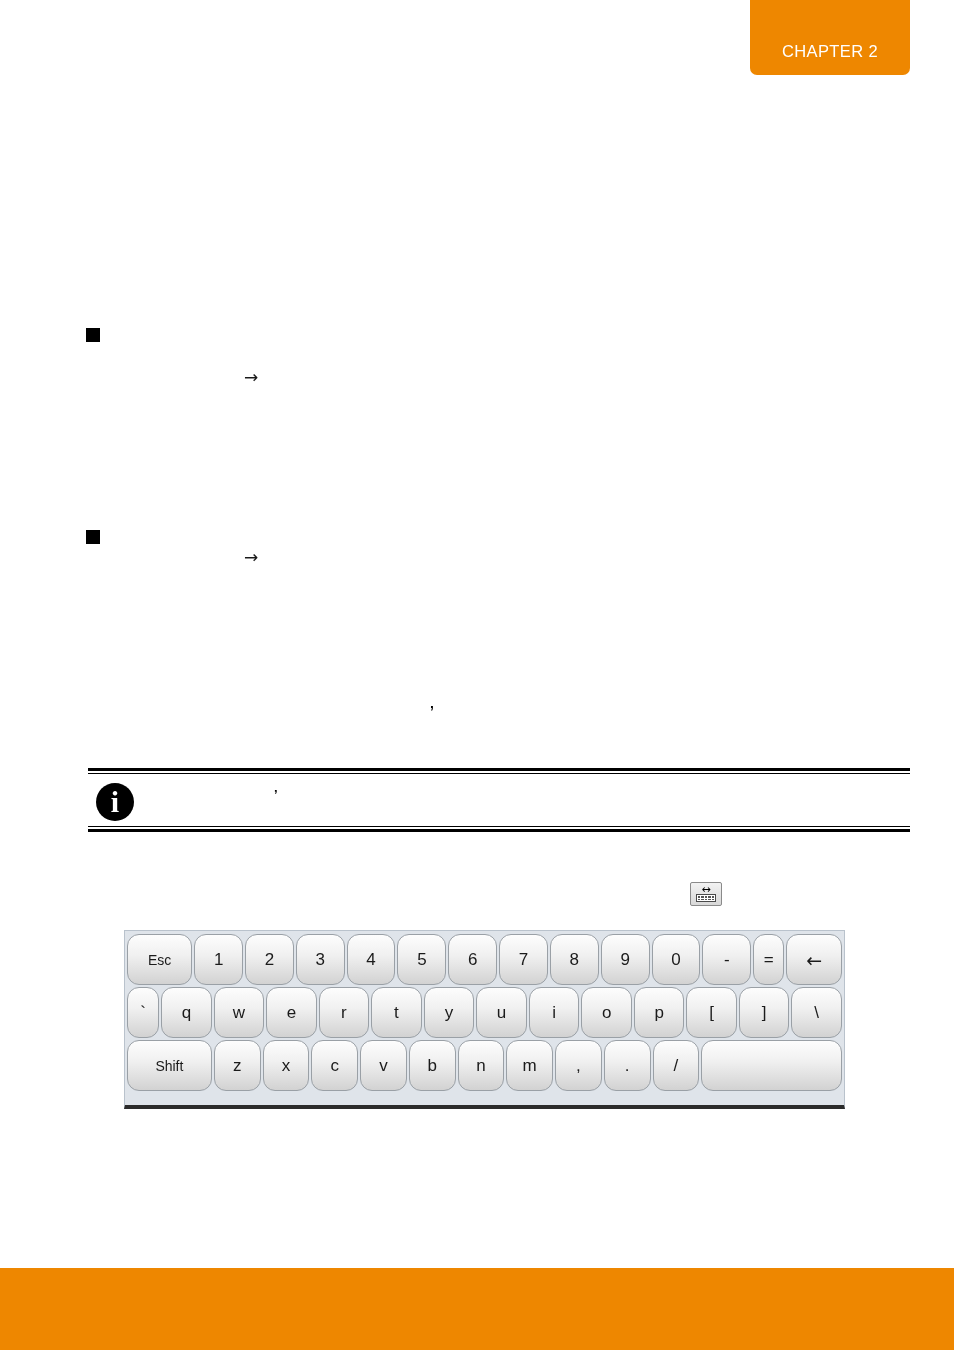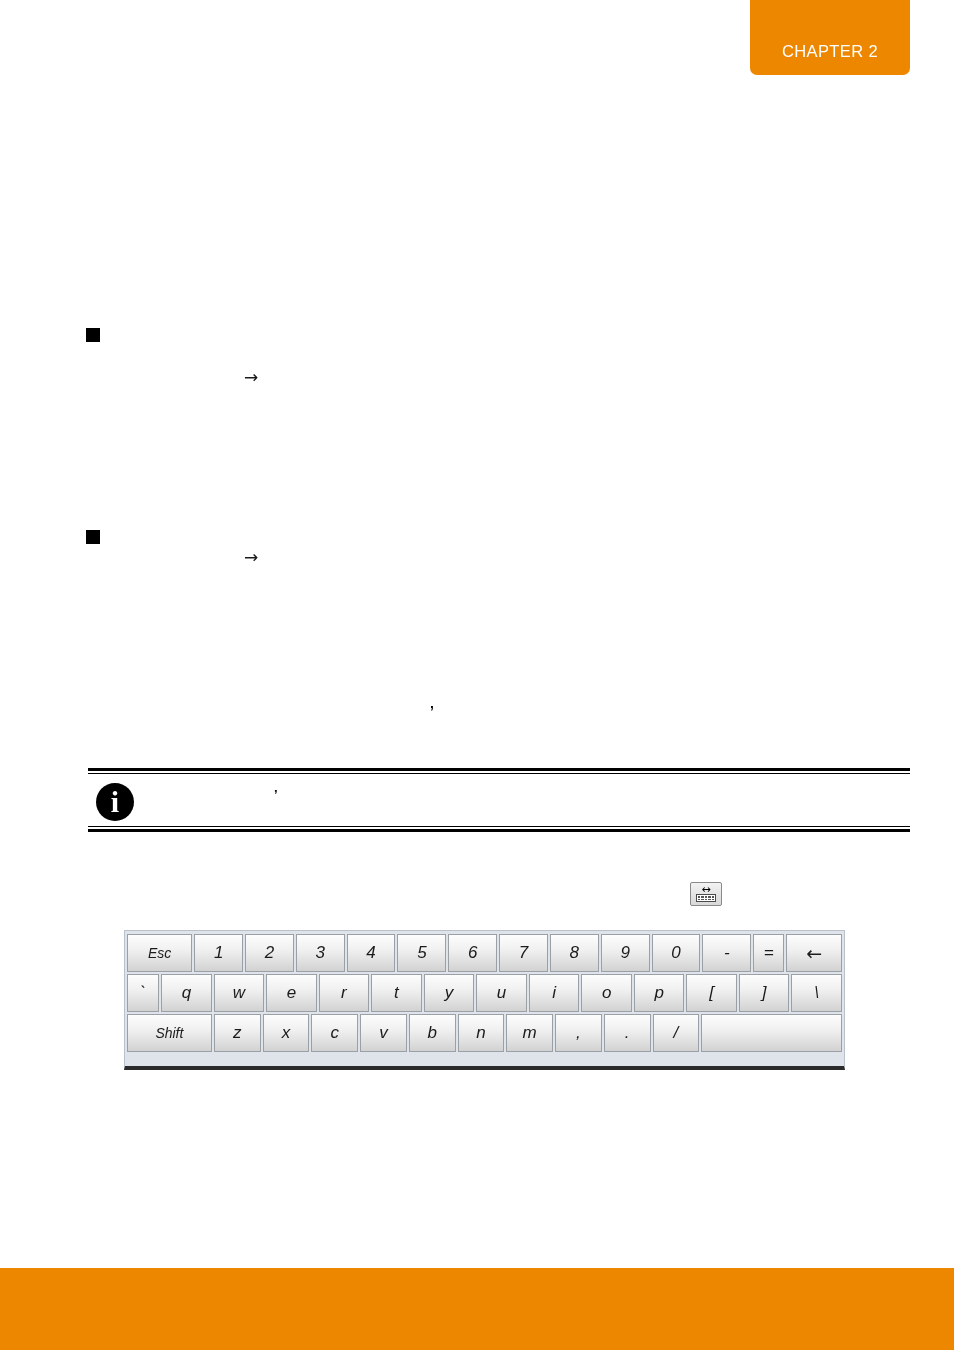--- a/index.html
+++ b/index.html
@@ -184,35 +184,34 @@
     padding: 3px 2px 2px 2px;
   }
   .osk-row {
     display: flex;
     gap: 2px;
     margin-bottom: 2px;
   }
   .osk-row:last-child { margin-bottom: 12px; }
 
   .key {
-    height: 38px;
+    height: 51px;
     background: linear-gradient(180deg, #fdfdfd 0%, #f0f0f0 42%, #d2d2d2 100%);
     border: 1px solid #9aa0a6;
-    border-radius: 0;
+    border-radius: 12px;
     box-sizing: border-box;
     display: flex;
     align-items: center;
     justify-content: center;
     font-size: 17px;
     color: #1b1b1b;
     font-family: "Liberation Sans", sans-serif;
     flex: 1 1 0;
     min-width: 0;
     user-select: none;
-    font-style: italic;
   }
   .key.wide-esc   { flex: 1.35 1 0; font-size: 14px; }
   .key.narrow     { flex: 0.62 1 0; }
   .key.wide-caps  { flex: 1.35 1 0; font-size: 14px; }
   .key.wide-enter { flex: 1.9 1 0;  font-size: 14px; }
   .key.wide-shift { flex: 1.85 1 0; font-size: 14px; }
   .key.space      { flex: 3.1 1 0; }
   .key.back       { flex: 1.15 1 0; font-family: "DejaVu Sans", sans-serif; font-size: 19px; }
 
   

